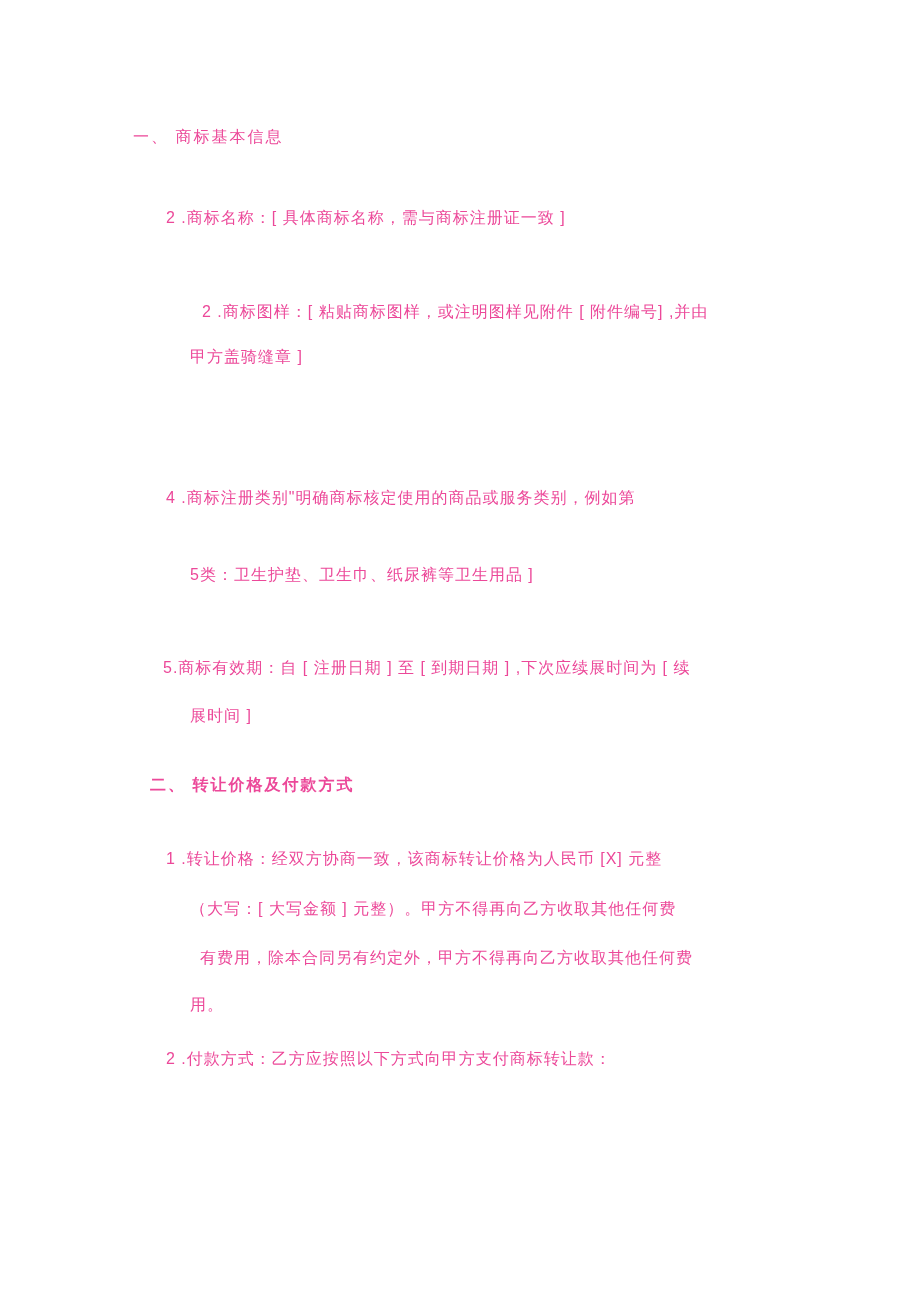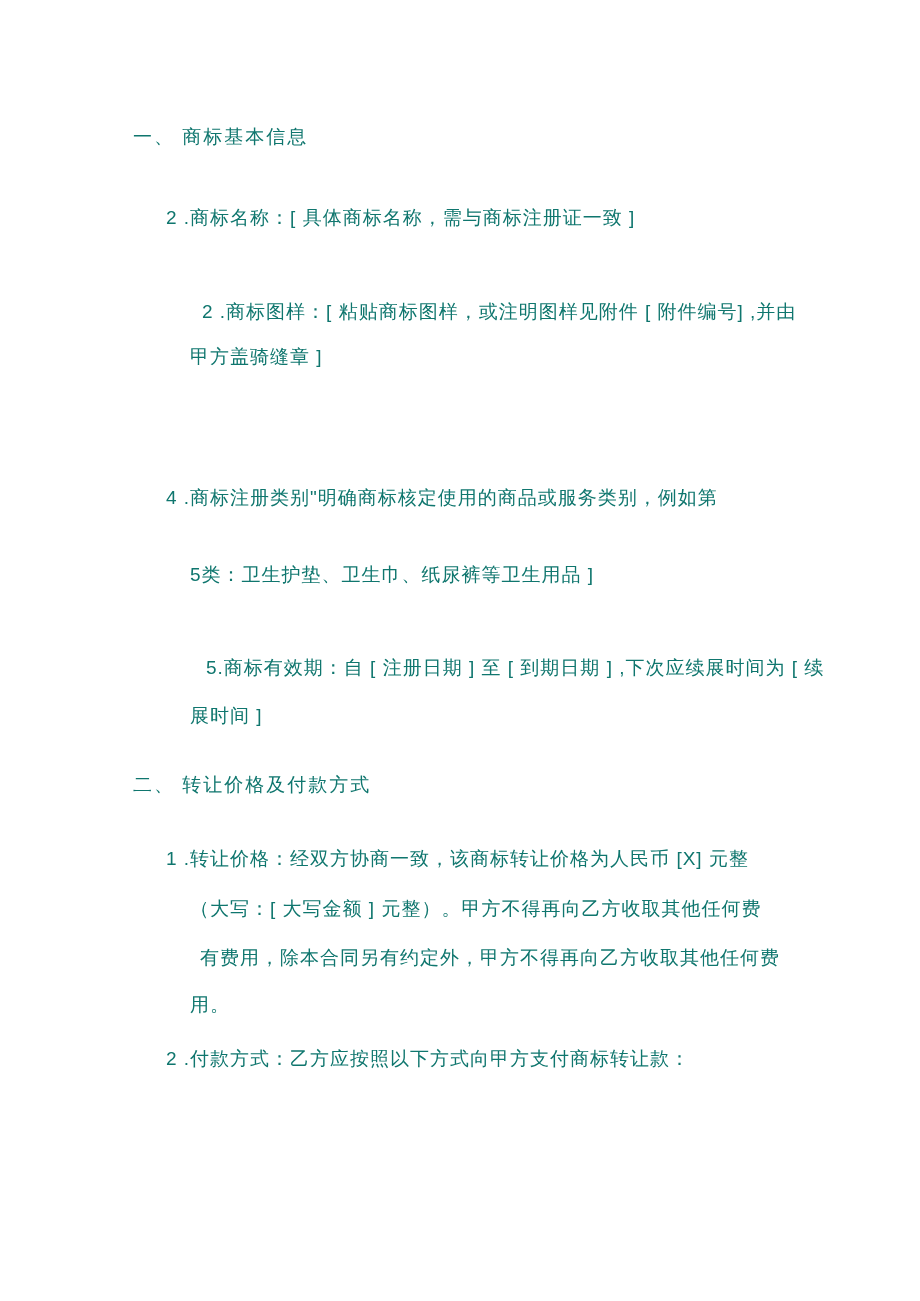--- a/index.html
+++ b/index.html
@@ -12,41 +12,41 @@
     width: 920px;
     height: 1301px;
     background: #ffffff;
     overflow: hidden;
     font-family: "Liberation Sans", "DejaVu Sans", sans-serif;
     color: #111111;
   }
   .line {
     position: absolute;
     white-space: nowrap;
-    font-size: 19px;
+    font-size: 16px;
     line-height: 30px;
     letter-spacing: 1px;
     font-weight: 500;
-    color: #0f766e;
+    color: #ec4899;
   }
   .heading {
     letter-spacing: 2px;
   }
   
   .pos-h1        { top: 122px;  left: 133px; }
   .pos-s1i1      { top: 203px;  left: 166px; }
   .pos-s1i2a     { top: 297px;  left: 166px; margin-left: 36px; }
   .pos-s1i2b     { top: 342px;  left: 190px; }
   .pos-s1i3      { top: 403px;  left: 166px; }
   .pos-s1i4a     { top: 483px;  left: 166px; }
   .pos-s1i4b     { top: 560px;  left: 190px; }
-  .pos-s1i5a     { top: 653px;  left: 163px; margin-left: 43px; }
+  .pos-s1i5a     { top: 653px;  left: 163px; }
   .pos-s1i5b     { top: 701px;  left: 190px; }
   
-  .pos-h2        { top: 770px;  left: 133px; }
+  .pos-h2        { top: 770px;  left: 150px; font-weight: bold; }
   .pos-s2i1a     { top: 844px;  left: 166px; }
   .pos-s2i1b     { top: 894px;  left: 190px; }
   .pos-s2i1c     { top: 943px;  left: 200px; }
   .pos-s2i1d     { top: 990px;  left: 190px; }
   .pos-s2i2      { top: 1044px; left: 166px; }
   .pos-s2b1      { top: 1135px; left: 163px; }
 </style>
 </head>
 <body>
 

